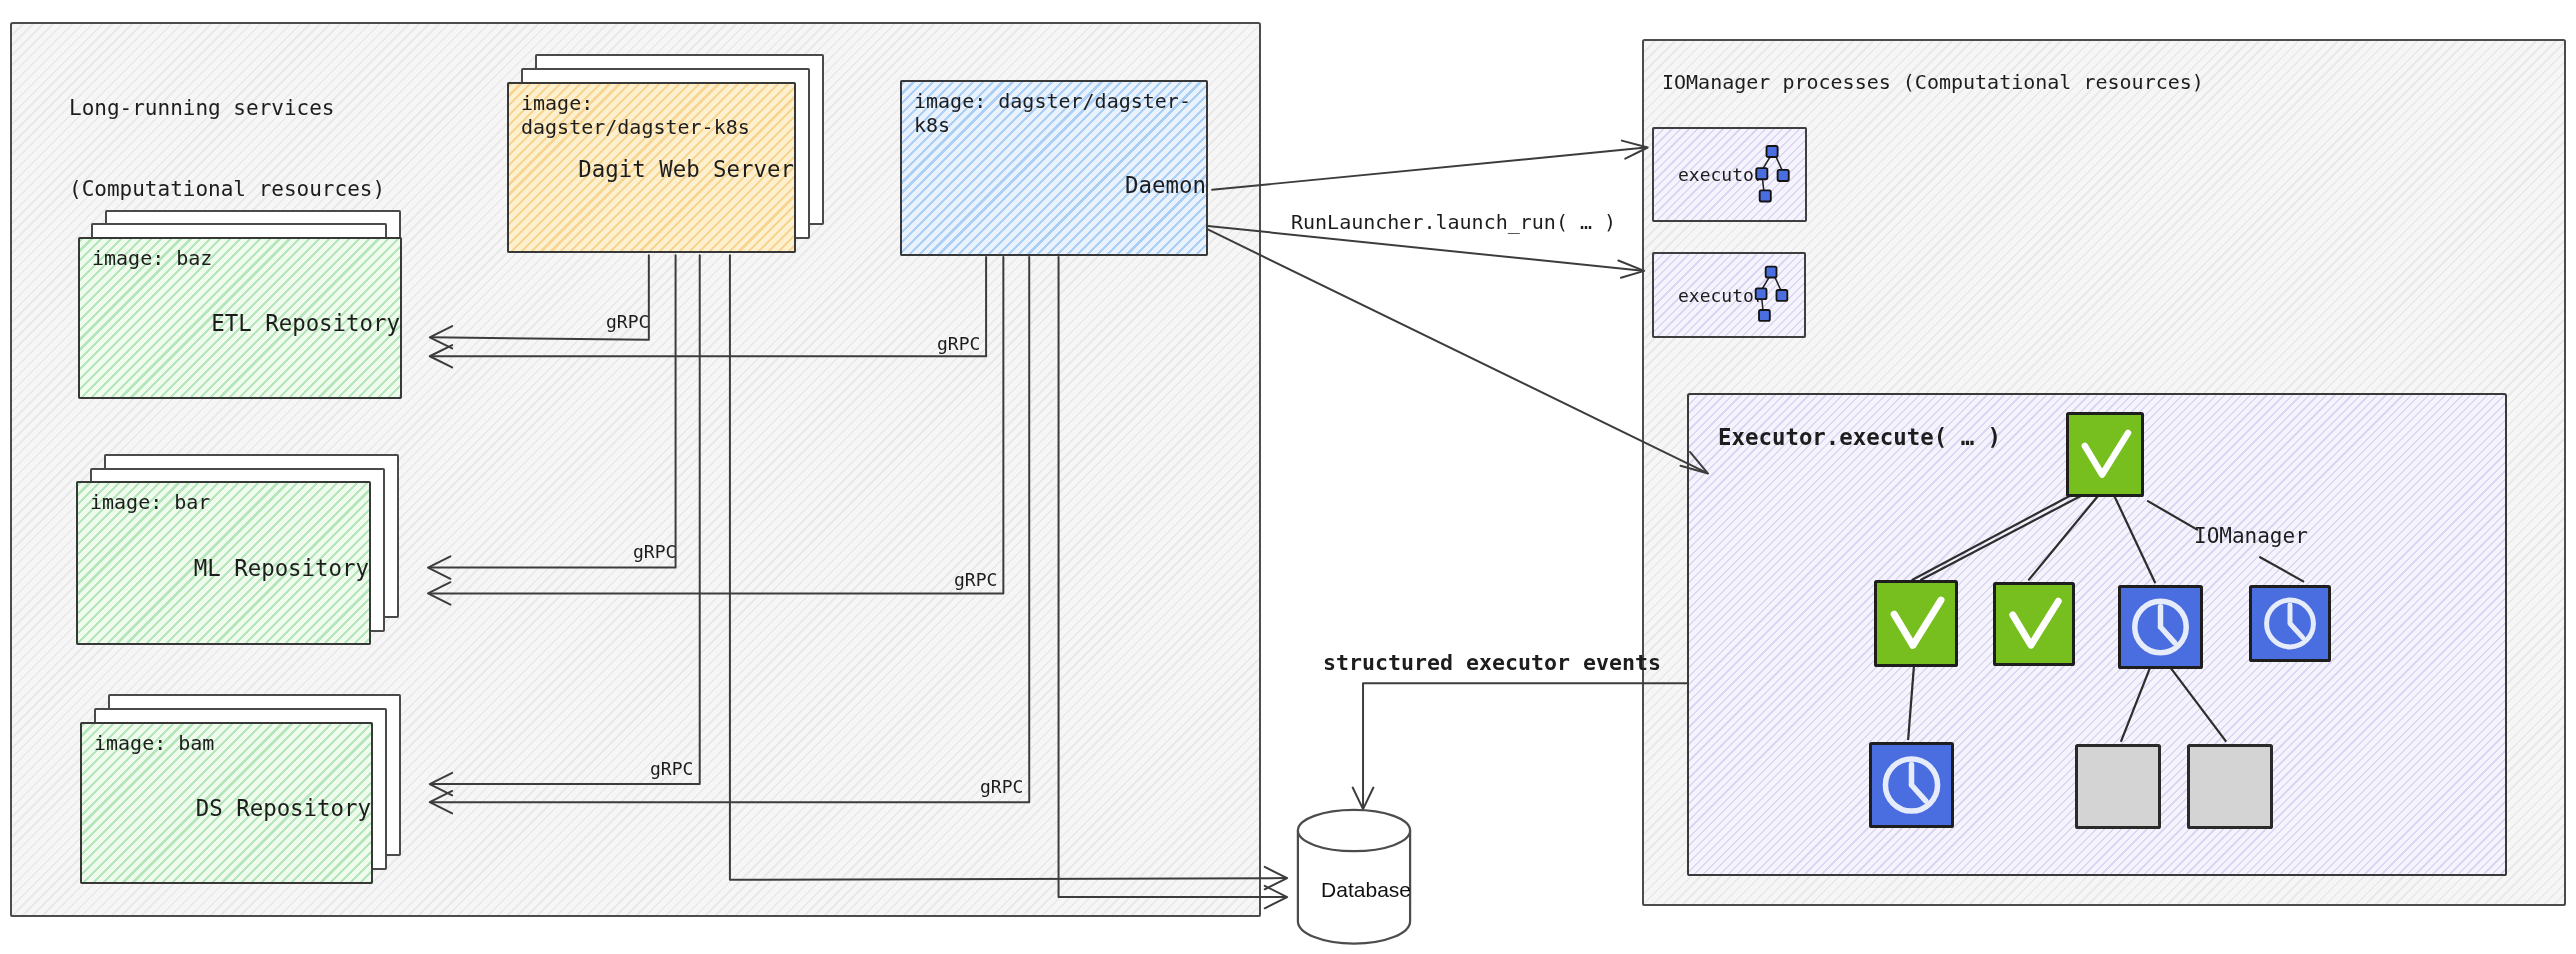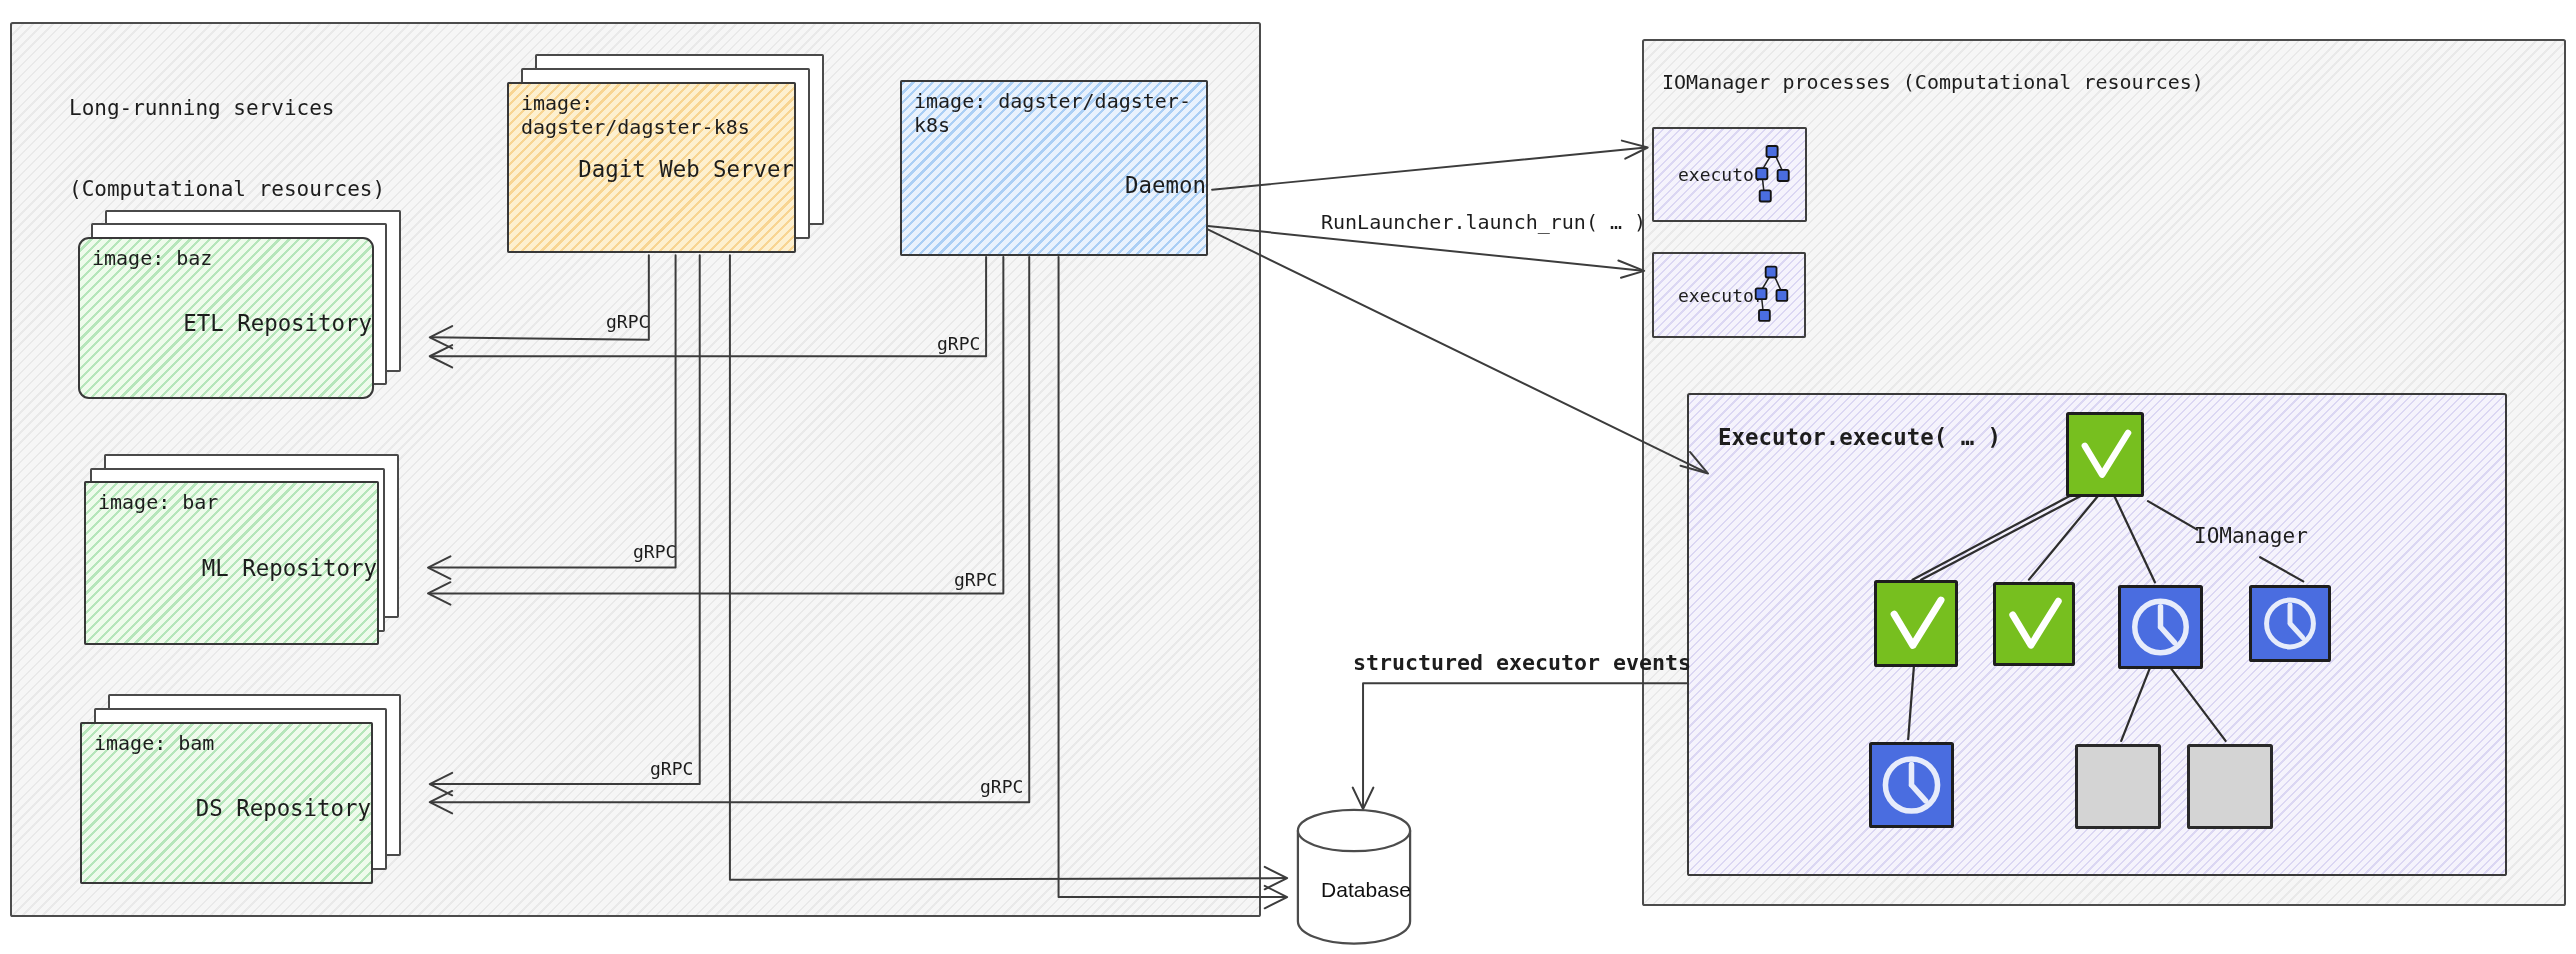--- a/index.html
+++ b/index.html
@@ -21,21 +21,21 @@
   
   .abs{position:absolute;box-sizing:border-box;}
   .panel{border:2.2px solid #4c4c4c;border-radius:2.6px;}
   .panel-title{font-size:21px;line-height:27px;font-weight:500;white-space:pre;}
   .card{border:2.6px solid #383838;border-radius:1.7px;z-index:5;}
   .page{background:#ffffff;border:2.2px solid #4a4a4a;border-radius:1.7px;z-index:4;}
   .page2{z-index:3;}
   .img-label{position:absolute;left:12px;top:7px;font-size:20px;font-weight:500;}
   .card-title{position:absolute;left:0;right:0;text-align:right;font-size:22.4px;font-weight:500;}
   .grpc{position:absolute;font-size:18px;font-weight:500;z-index:6;}
-  .flow-label{position:absolute;font-weight:500;z-index:6;white-space:pre;margin-left:30px;}
+  .flow-label{position:absolute;font-weight:500;z-index:6;white-space:pre;}
 
   
   .step{position:absolute;border:3px solid #1e1e1e;border-radius:2.6px;z-index:6;}
   .step svg{display:block;width:100%;height:100%;}
   .step-green{background:#77bf1f;}
   .step-blue{background:#4a6de0;}
   .step-gray{background:#d4d4d4;border-color:#2a2a2a;}
 
   .exec-title{font-size:22.4px;font-weight:bold;}
   .io-label{font-size:21px;font-weight:500;}
@@ -114,28 +114,28 @@
     <div class="card-title" style="top:72px;">Dagit Web Server</div>
   </div>
 
   <div class="abs card hatch-blue" style="left:900px;top:80px;width:308px;height:176px;">
     <div class="img-label">image: dagster/dagster-k8s</div>
     <div class="card-title" style="top:90px;">Daemon</div>
   </div>
 
   <div class="abs page page2" style="left:105px;top:210px;width:296px;height:162px;"></div>
   <div class="abs page" style="left:91px;top:223px;width:296px;height:162px;"></div>
-  <div class="abs card hatch-green" style="left:78px;top:237px;width:296px;height:162px;border-radius:11px;">
+  <div class="abs card hatch-green" style="left:78px;top:237px;width:324px;height:162px;">
     <div class="img-label">image: baz</div>
     <div class="card-title" style="top:71px;">ETL Repository</div>
   </div>
 
   <div class="abs page page2" style="left:104px;top:454px;width:295px;height:164px;"></div>
   <div class="abs page" style="left:90px;top:468px;width:295px;height:164px;"></div>
-  <div class="abs card hatch-green" style="left:76px;top:481px;width:295px;height:164px;margin-left:8px;">
+  <div class="abs card hatch-green" style="left:76px;top:481px;width:295px;height:164px;">
     <div class="img-label">image: bar</div>
     <div class="card-title" style="top:72px;">ML Repository</div>
   </div>
 
   <div class="abs page page2" style="left:108px;top:694px;width:293px;height:162px;"></div>
   <div class="abs page" style="left:94px;top:708px;width:293px;height:162px;"></div>
   <div class="abs card hatch-green" style="left:80px;top:722px;width:293px;height:162px;">
     <div class="img-label">image: bam</div>
     <div class="card-title" style="top:71px;">DS Repository</div>
   </div>

